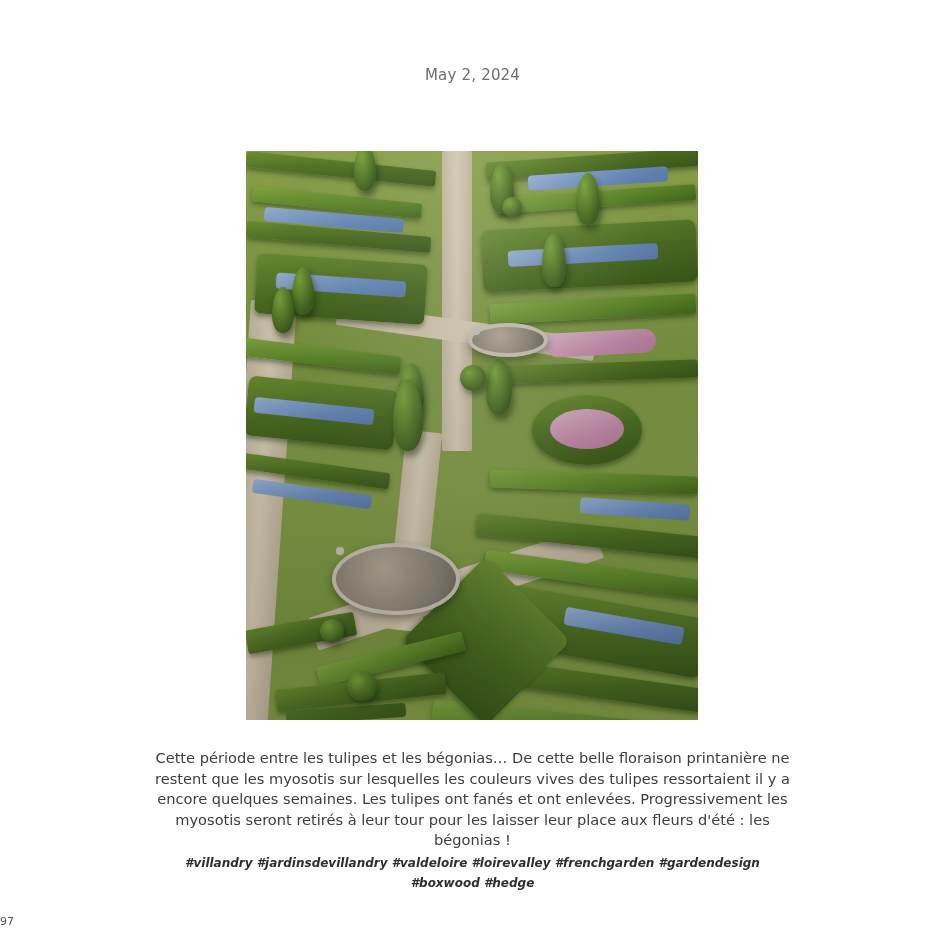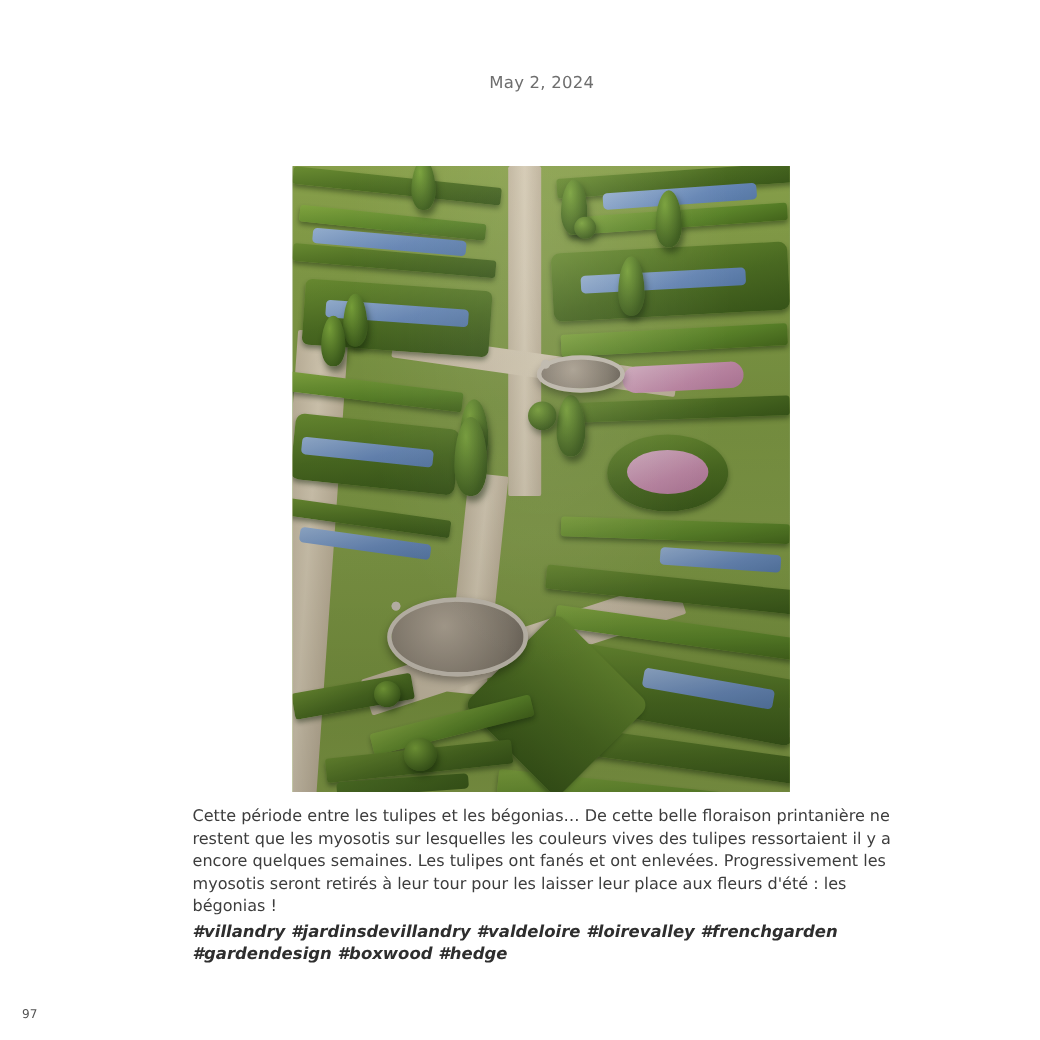--- a/index.html
+++ b/index.html
@@ -14,21 +14,20 @@
     color: #333333;
     position: relative;
     overflow: hidden;
   }
 
   .page {
     width: 752px;
     height: 945px;
     position: relative;
     box-sizing: border-box;
-    margin-left: 20px;
   }
 
   .date-line {
     position: absolute;
     top: 66px;
     left: 0;
     width: 945px;
     text-align: center;
     font-size: 15px;
     color: #6e6e6e;
@@ -116,32 +115,33 @@
     inset: 0;
     background:
       radial-gradient(ellipse at 50% 15%, rgba(255,255,255,0.10), rgba(0,0,0,0) 55%),
       linear-gradient(to bottom, rgba(0,0,0,0.05), rgba(0,0,0,0.18));
     pointer-events: none;
   }
 
   .caption {
     position: absolute;
     left: 155px;
-    top: 732px;
+    top: 748px;
     width: 635px;
+    text-align: center;
     font-size: 14.6px;
     line-height: 20.5px;
     color: #3d3d3d;
   }
   .tags {
     display: block;
     margin-top: 2px;
     font-weight: bold;
     font-style: italic;
-    font-size: 15px;
+    font-size: 12px;
     line-height: 20.5px;
     color: #2e2e2e;
   }
 
   .page-number {
     position: absolute;
     top: 915px;
     left: 0;
     width: 945px;
     text-align: left;

